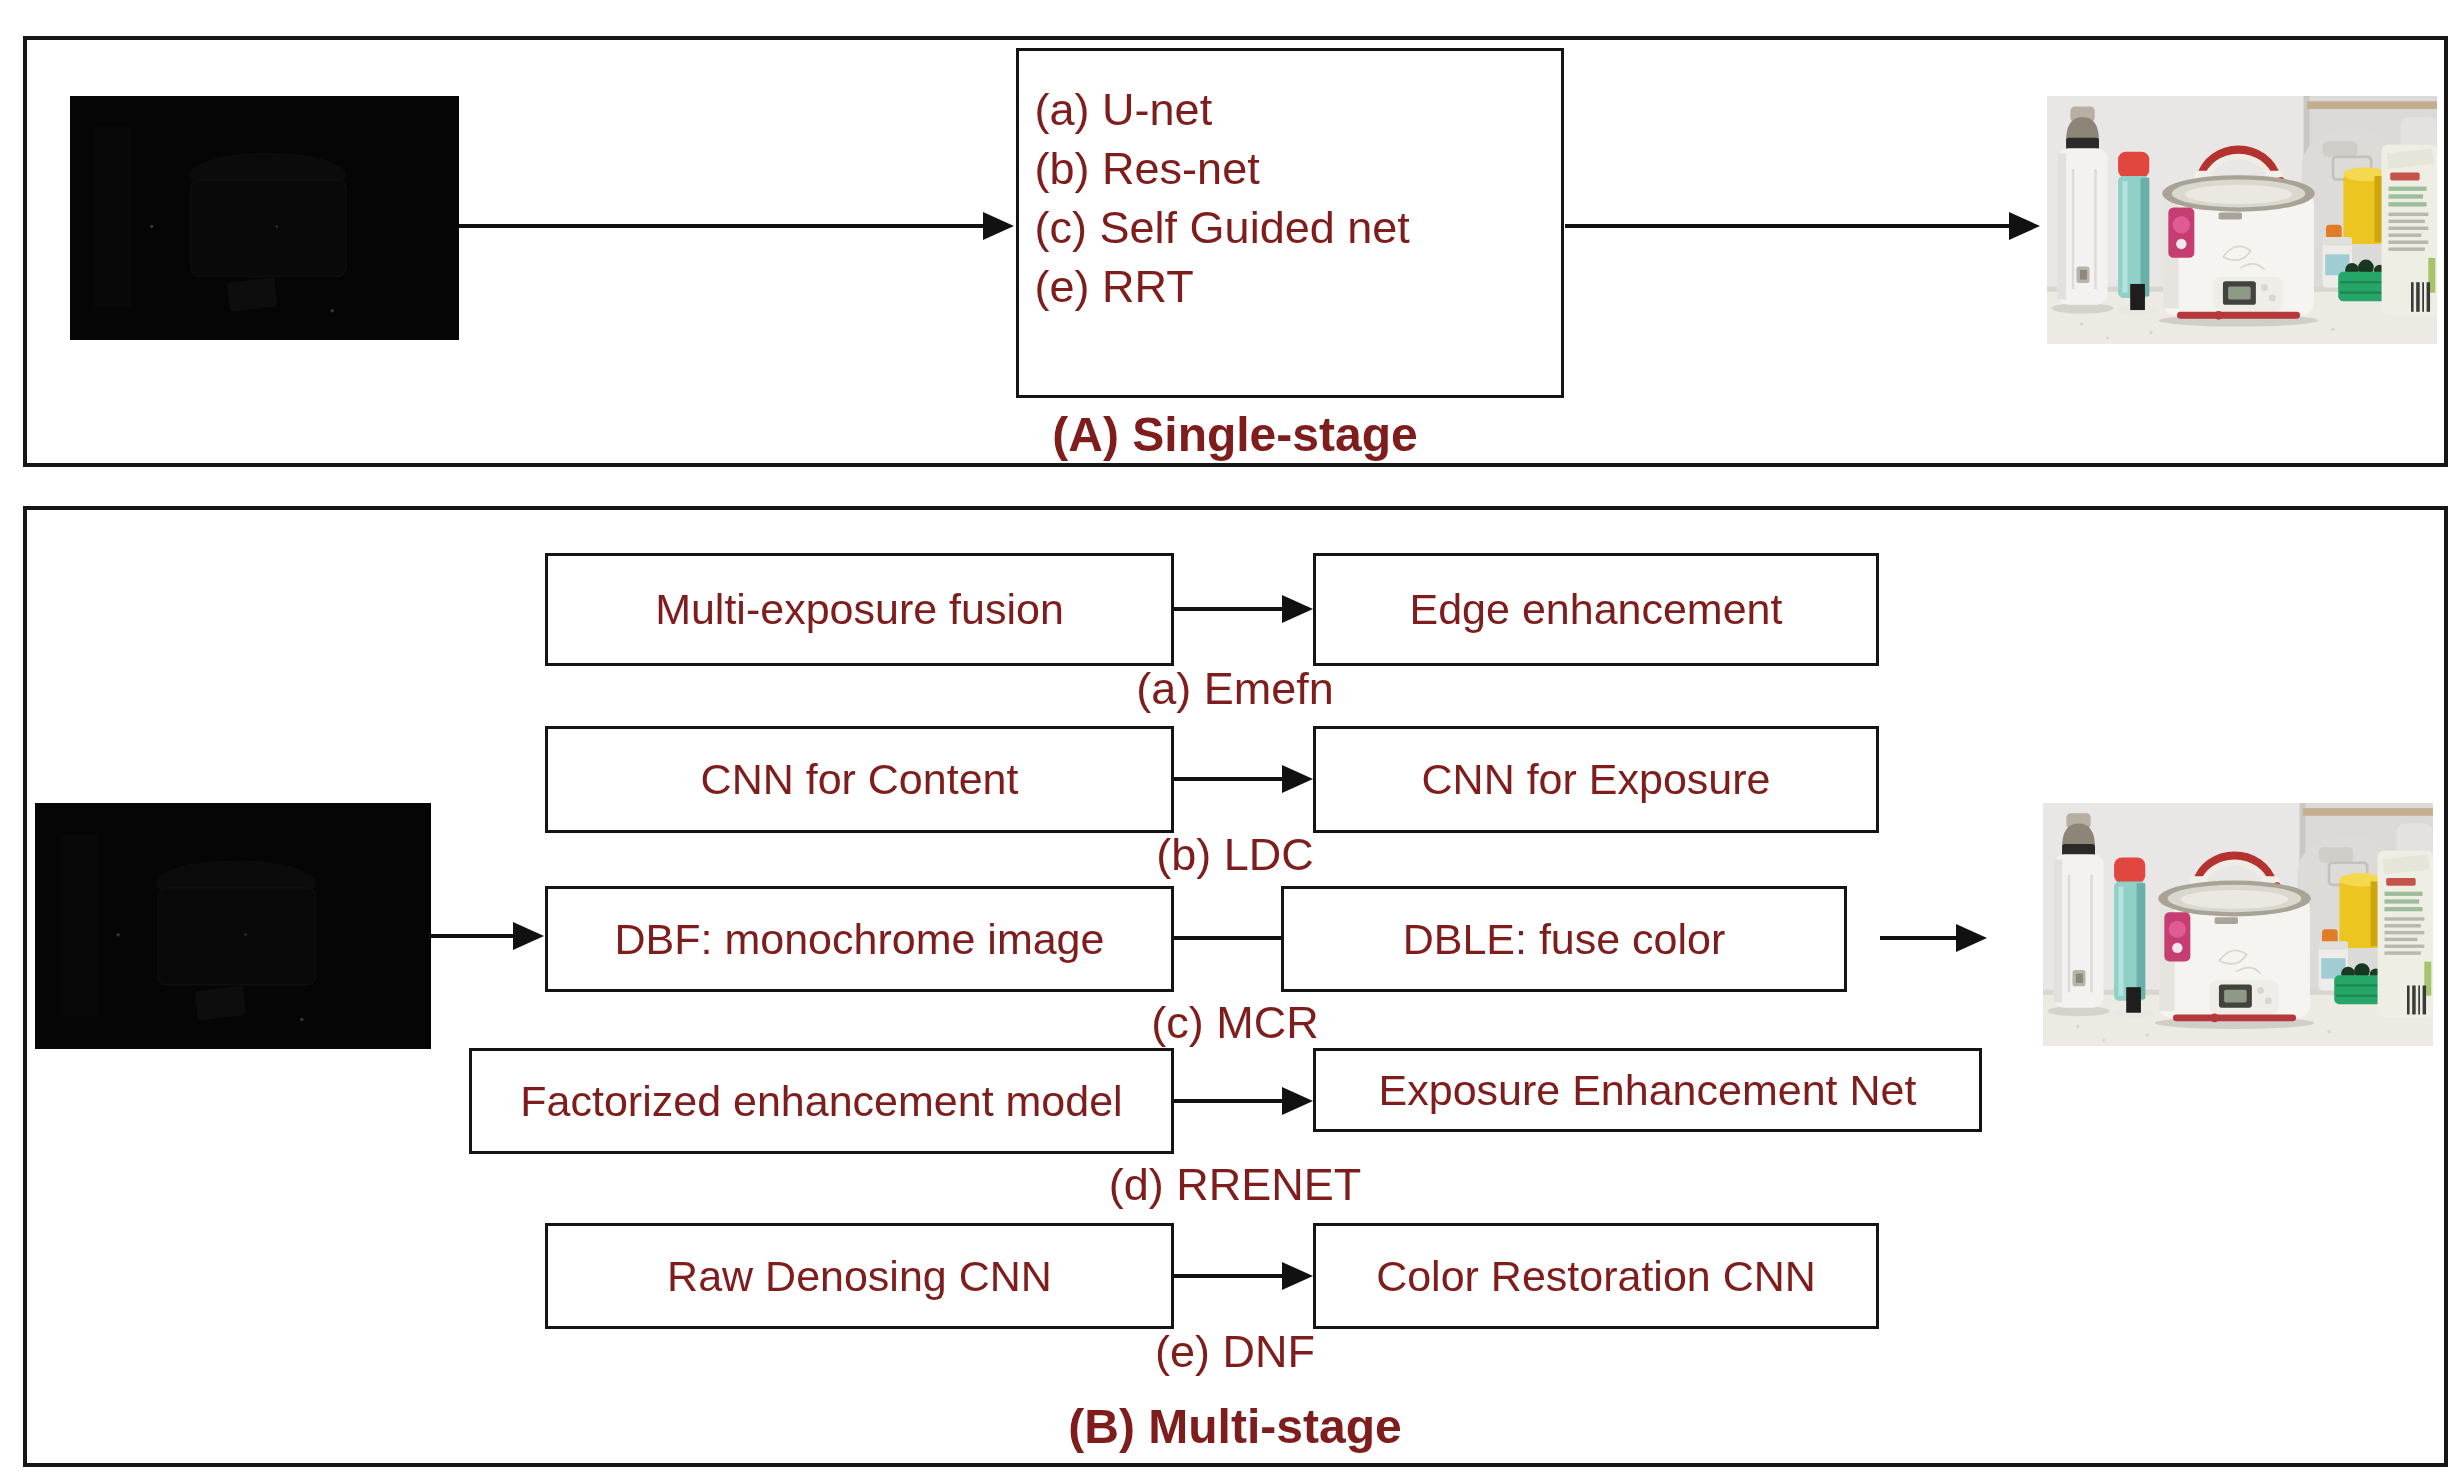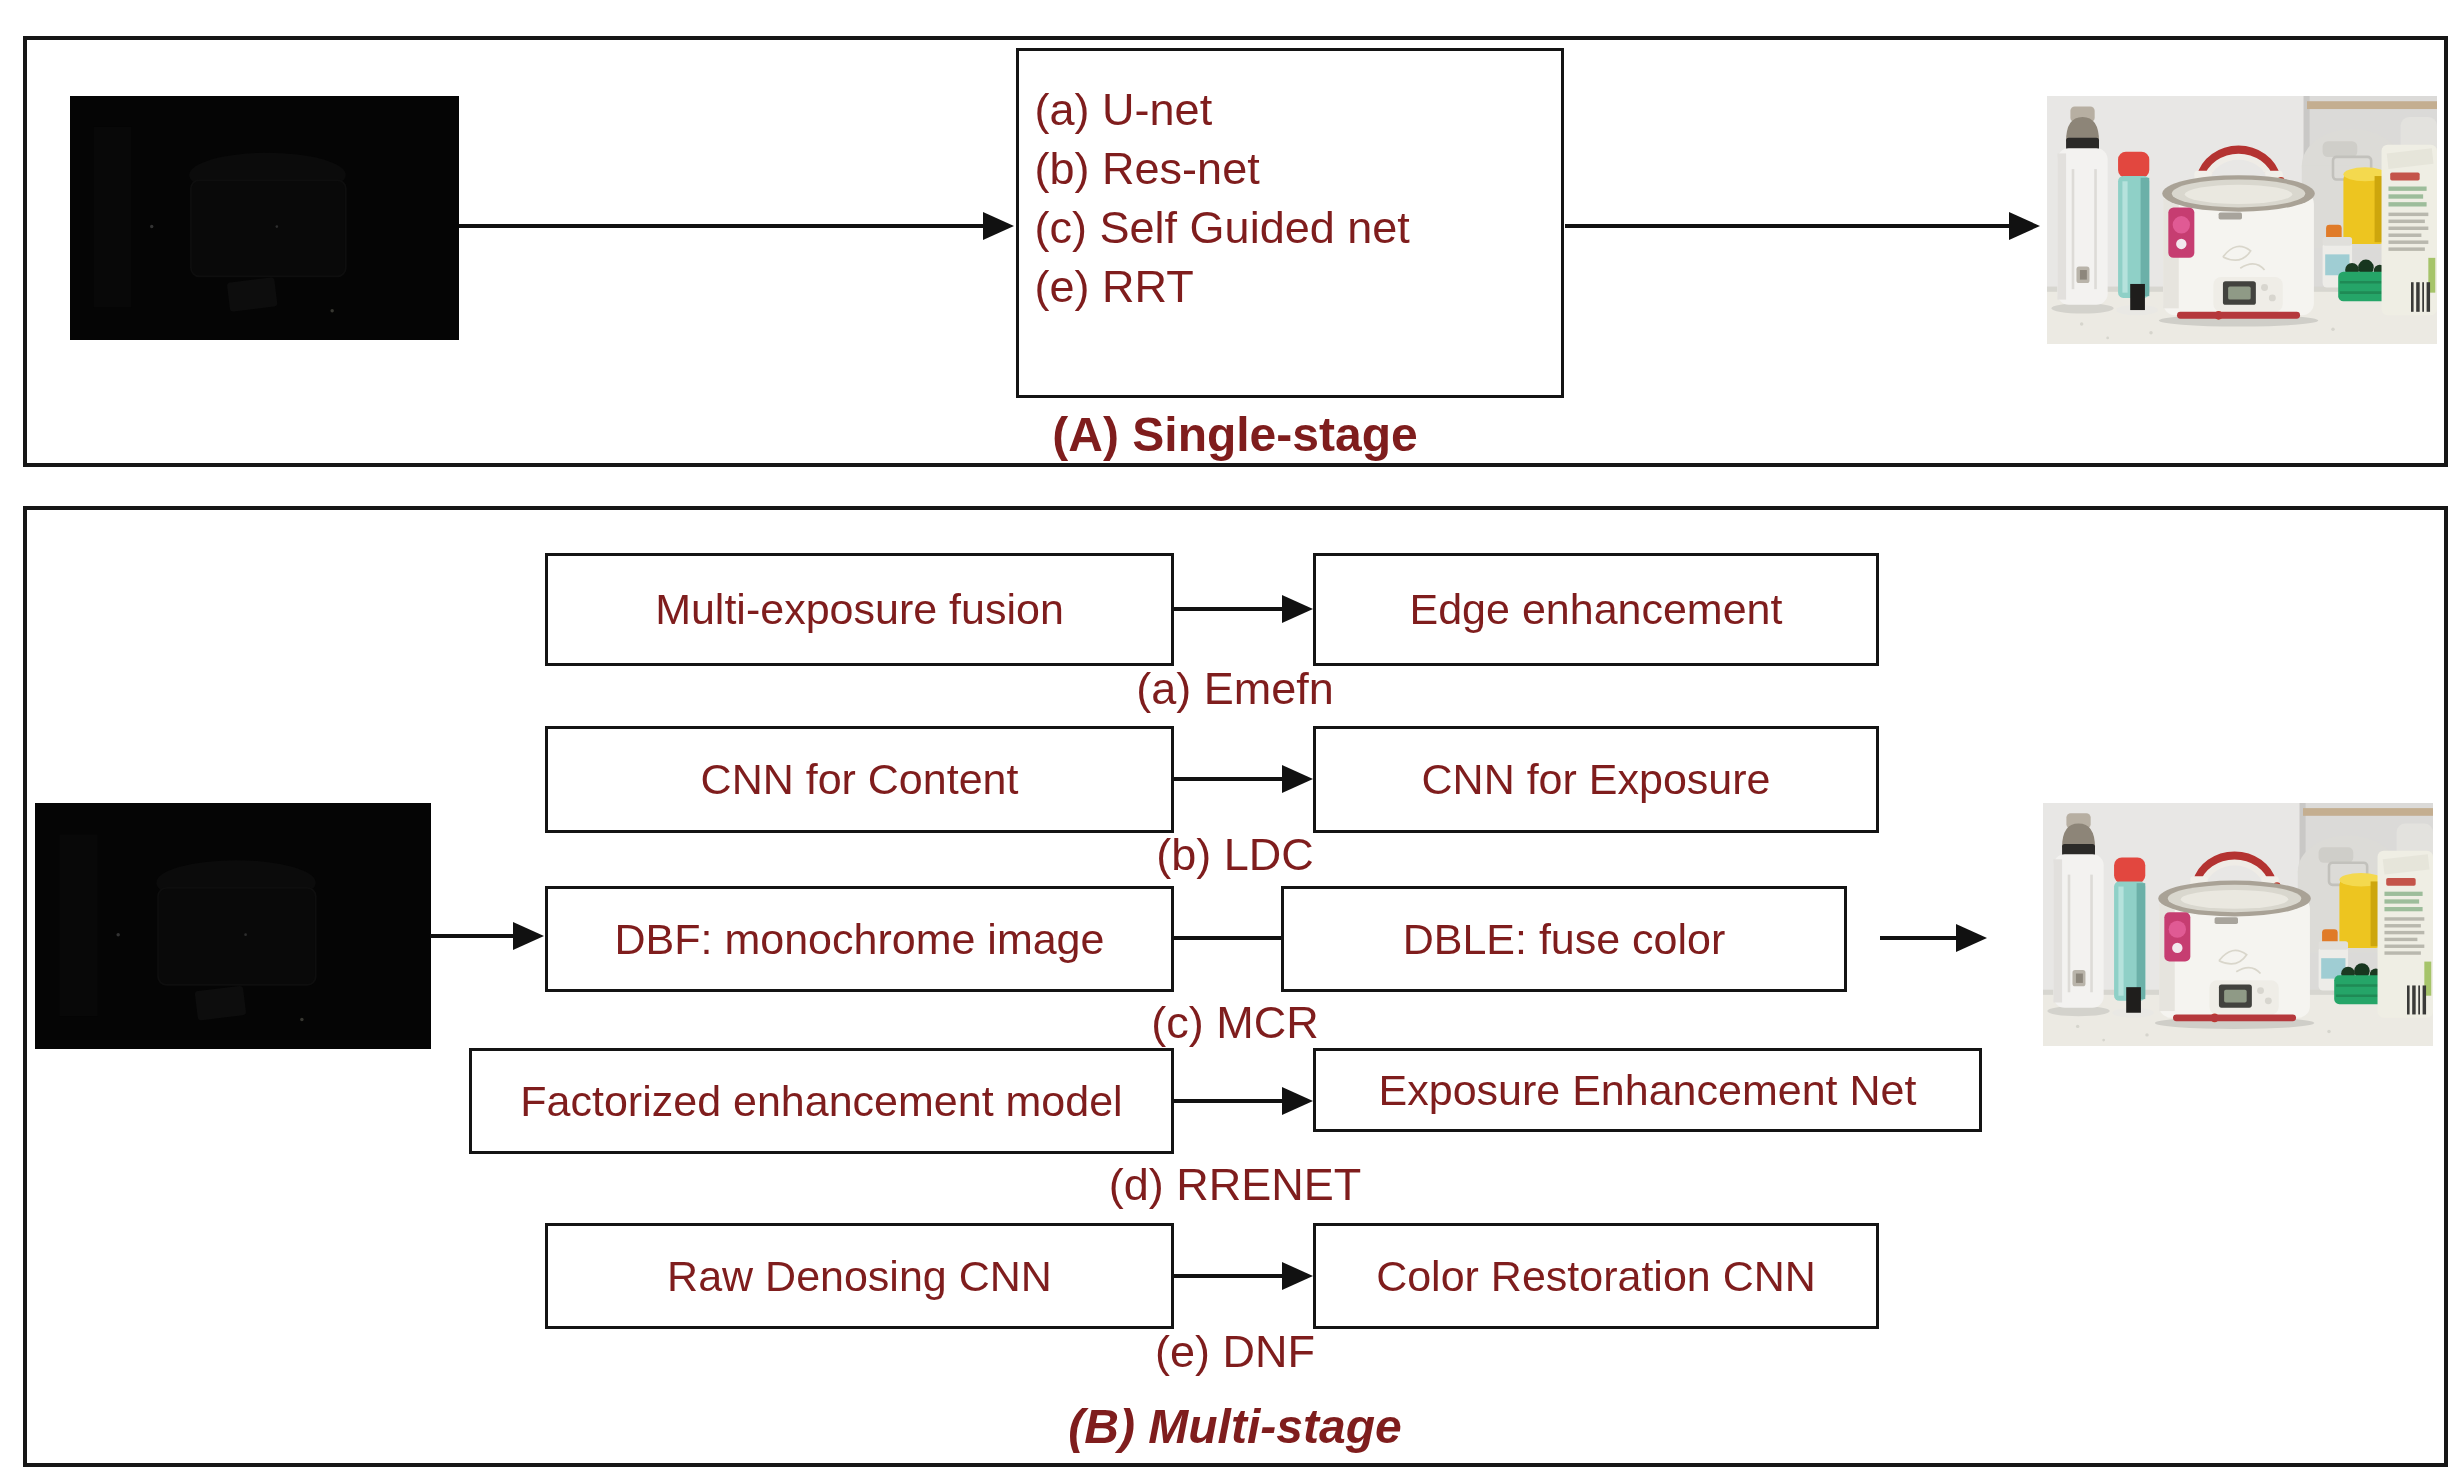--- a/index.html
+++ b/index.html
@@ -225,16 +225,16 @@
 
   <div class="pbox" style="left:545px;top:1223px;width:629px;height:106px;">
     <span>Raw Denosing CNN</span>
   </div>
   <div class="arrow" style="left:1174px;top:1274px;width:110px;"></div>
   <div class="pbox" style="left:1313px;top:1223px;width:566px;height:106px;">
     <span>Color Restoration CNN</span>
   </div>
   <div class="caption" style="left:369px;top:1326px;width:1732px;">(e) DNF</div>
 
-  <div class="panel-caption" style="left:22.5px;top:1399px;width:2425px;font-style:italic;">(B) Multi-stage</div>
+  <div class="panel-caption" style="left:22.5px;top:1399px;width:2425px;">(B) Multi-stage</div>
 
 </div>
 
 
 </body></html>

